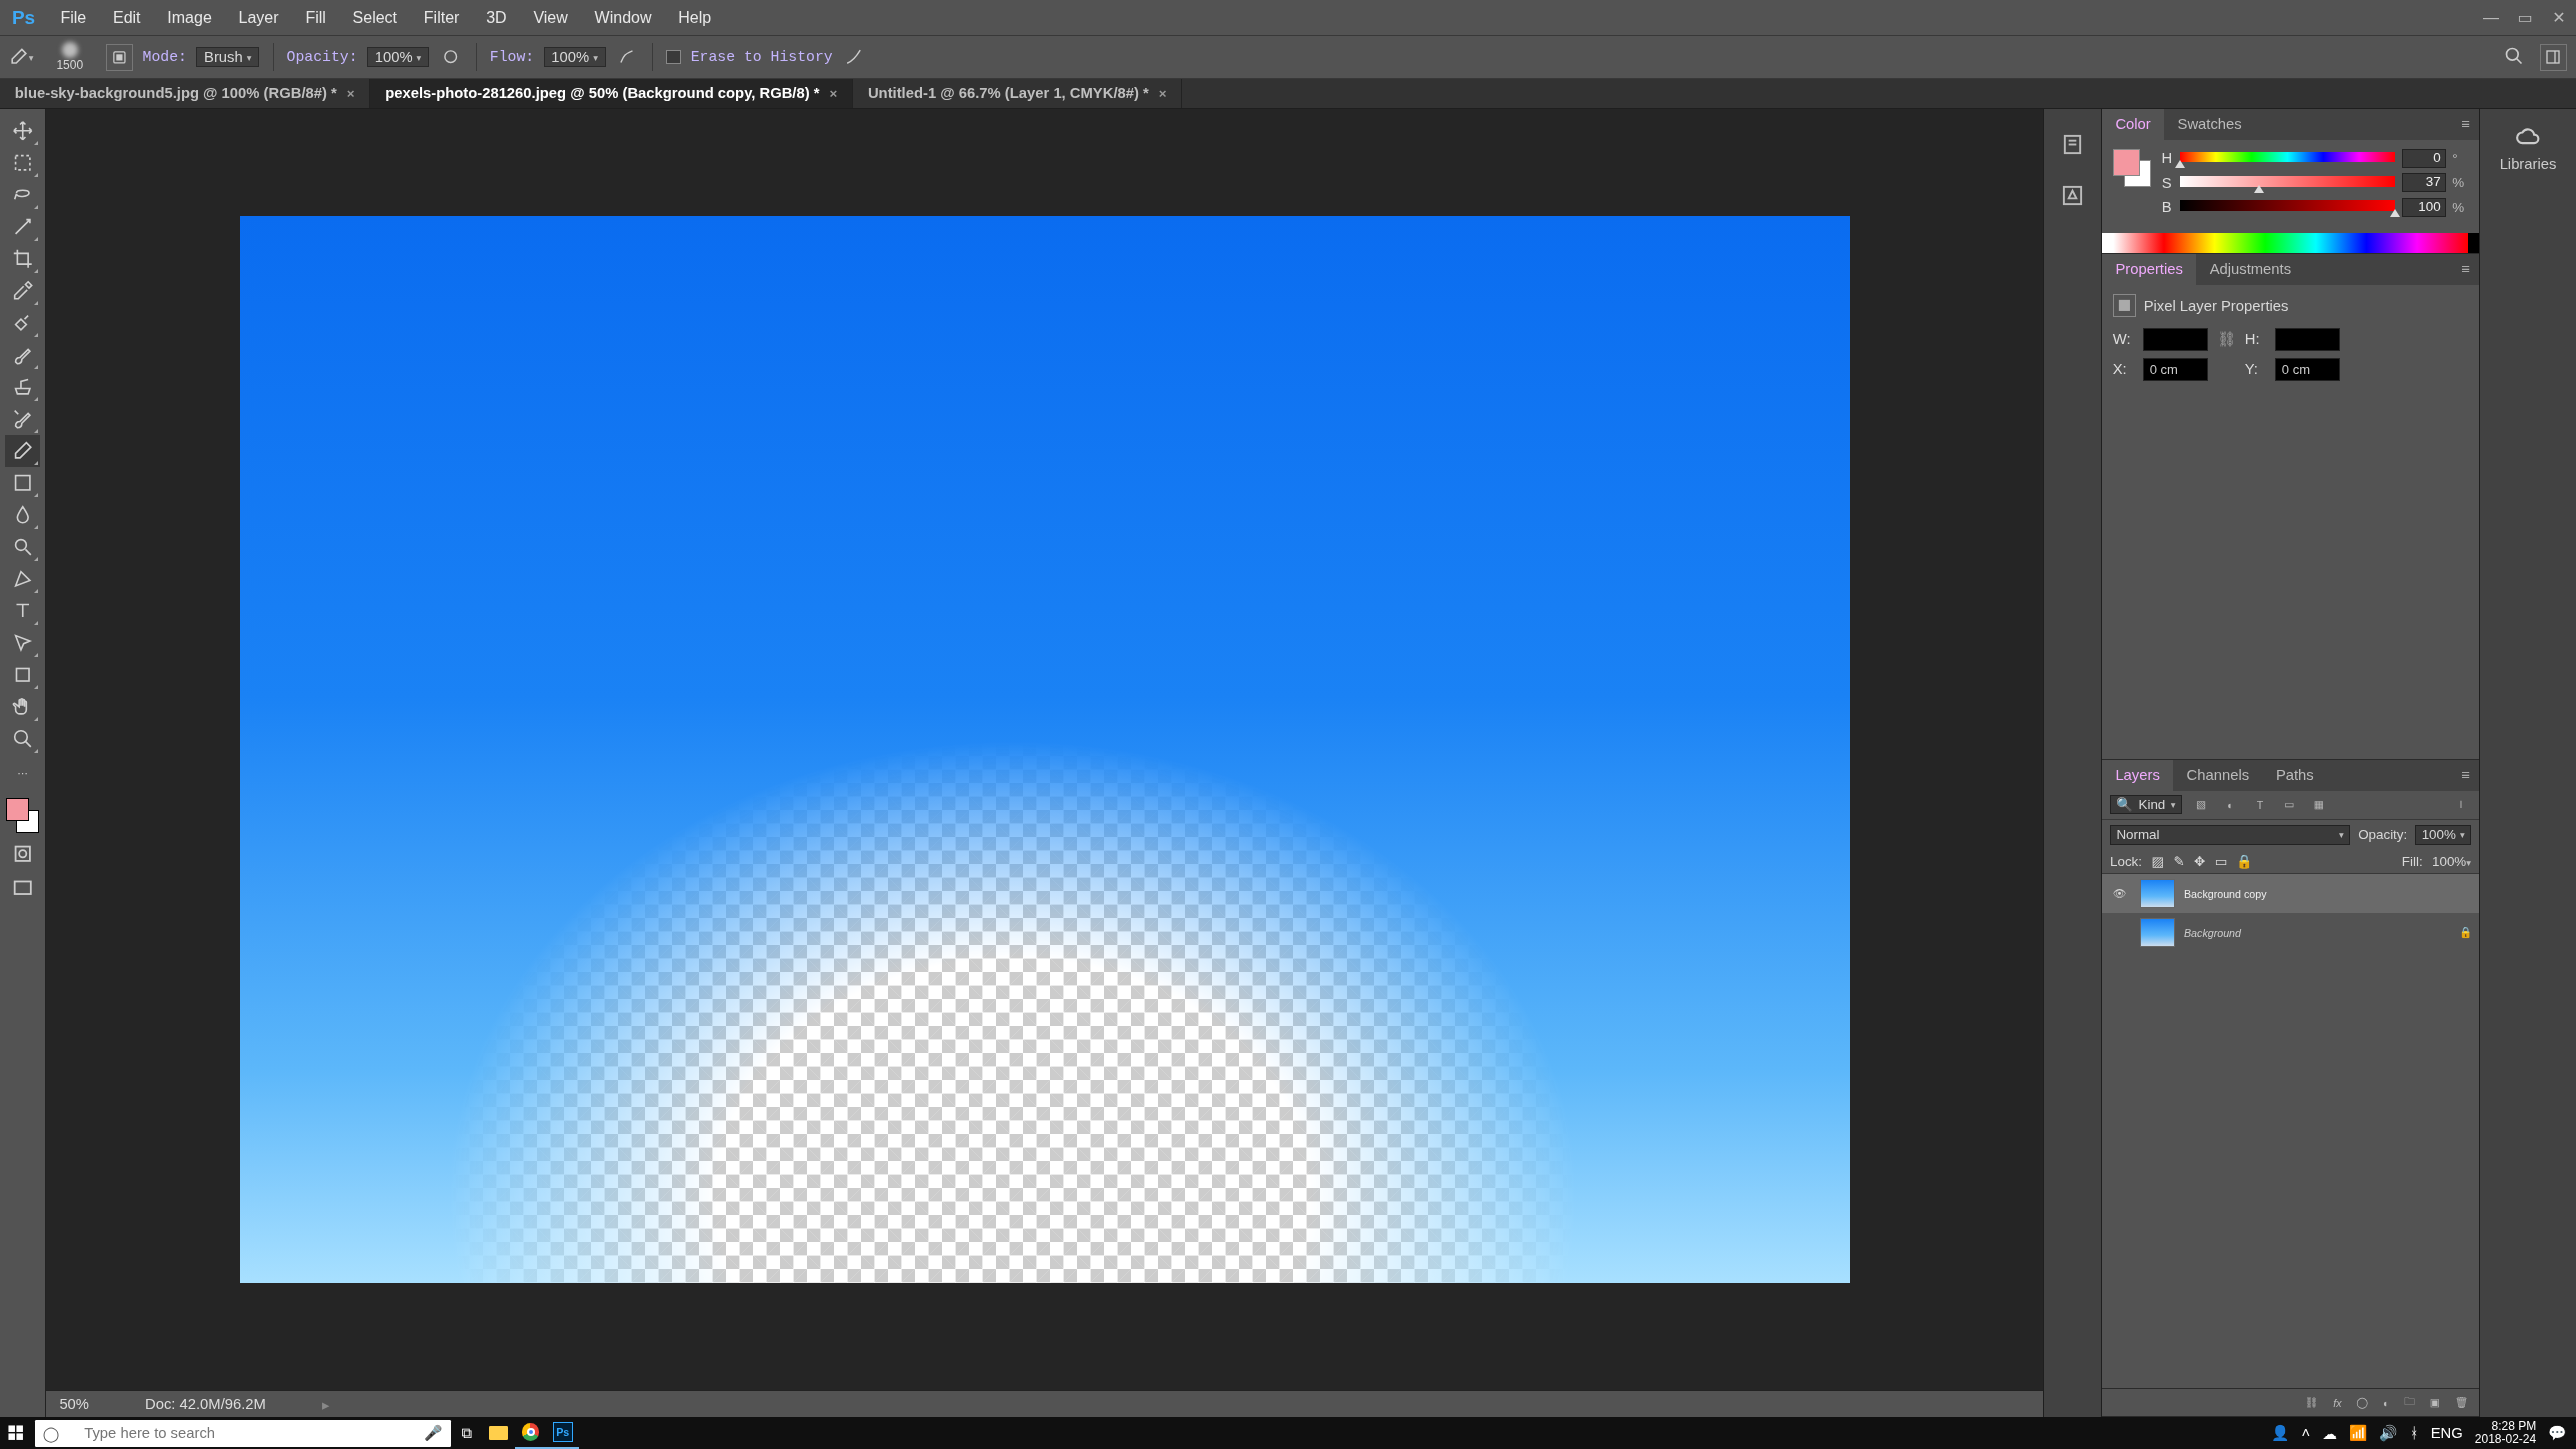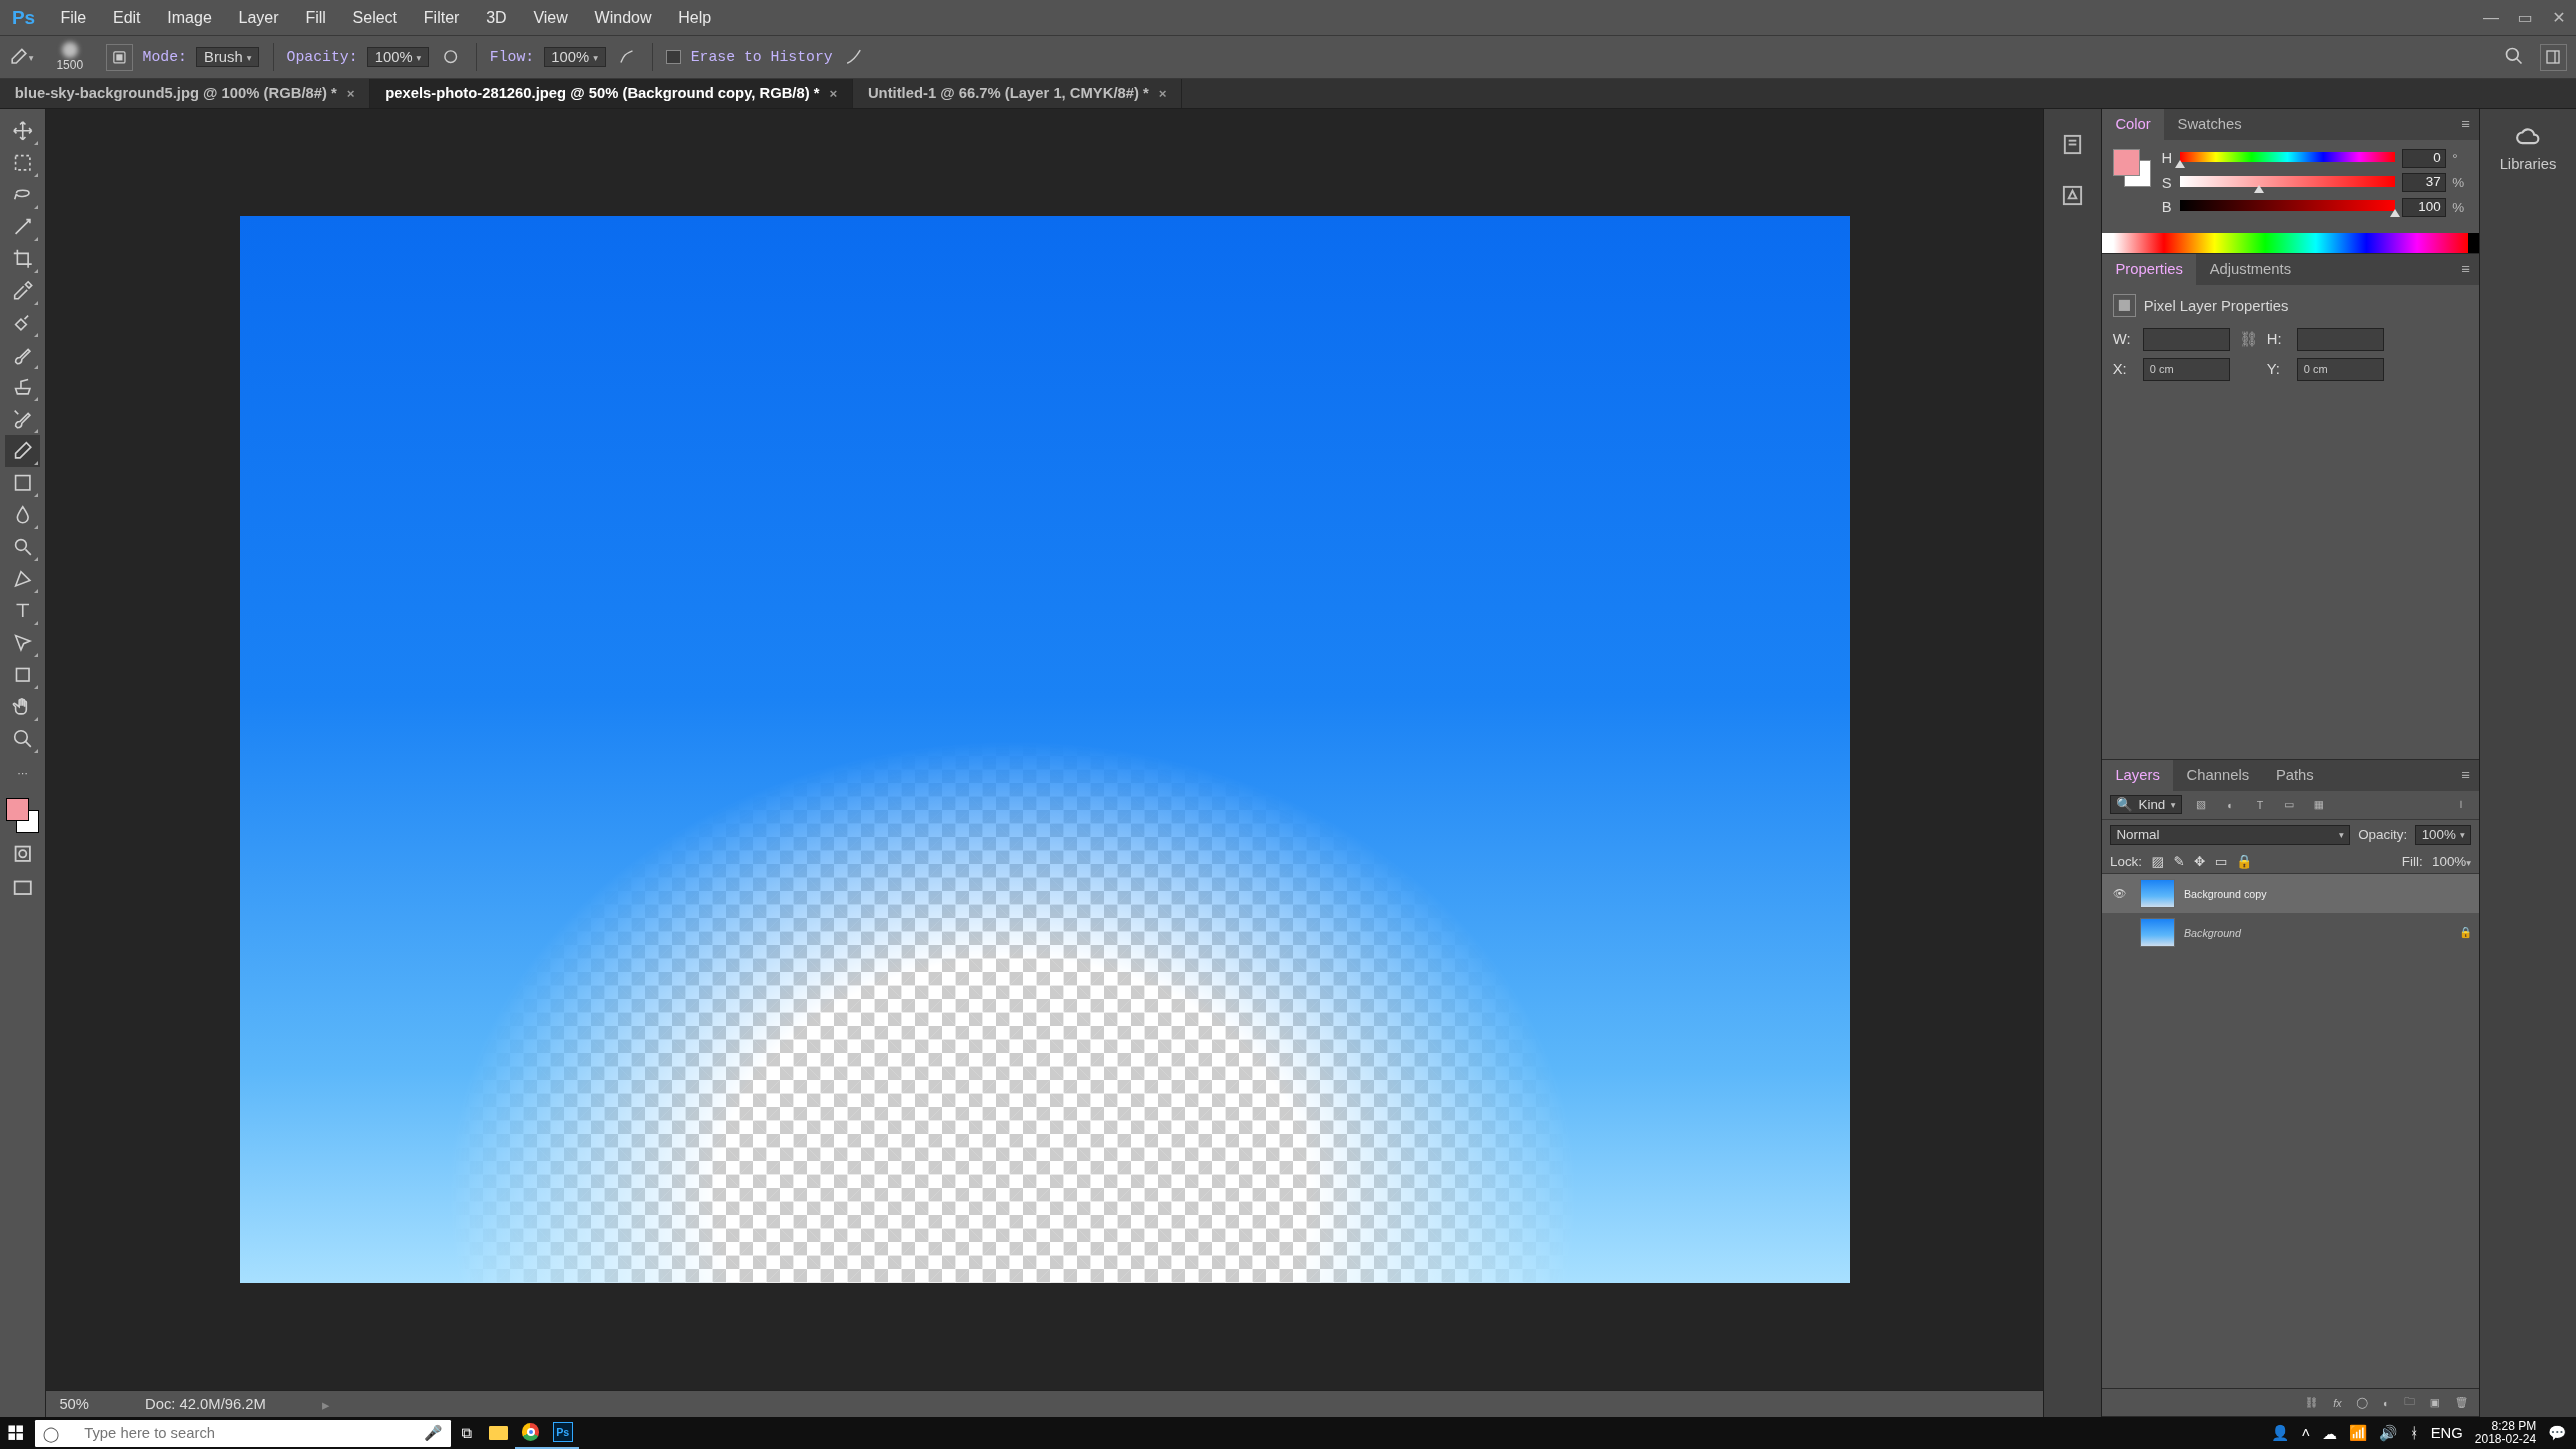--- a/index.html
+++ b/index.html
@@ -80,21 +80,21 @@
   .unit { width:16px;color:#bbb;font-size:13.4px;}
   #hue-track{background:linear-gradient(to right,#f00,#ff0,#0f0,#0ff,#00f,#f0f,#f00);}
   #sat-track{background:linear-gradient(to right,#fff,#f00);}
   #bri-track{background:linear-gradient(to right,#000,#f00);}
   #spectrum{height:20px;background:linear-gradient(to right,#fff 0%,#fff 3%,#f00,#ff0,#0f0,#0ff,#00f,#f0f,#f00 97%,#000 97%,#000 100%);margin-top:6.7px;}
   
   #props-body .sub { display:flex;align-items:center;gap:8px;margin-bottom:10.7px;}
   #props-body .sub-icon{width:23px;height:23px;border:0.7px solid #888;display:flex;align-items:center;justify-content:center;}
   .dim-row { display:flex;align-items:center;gap:6.7px;margin-bottom:6.7px;}
   .dim-lab{width:24px;color:#ddd;}
-  .dim-box{width:87px;height:23px;background:#404040;border:0.7px solid #222;color:#ccc;padding:0 5.4px;display:flex;align-items:center;font-size:11px;}
+  .dim-box{width:65px;height:23px;background:#000000;border:0.7px solid #222;color:#ccc;padding:0 5.4px;display:flex;align-items:center;font-size:13px;}
   .link-icon{width:23px;height:23px;display:flex;align-items:center;justify-content:center;color:#aaa;}
   
   #layers-opts { display:flex;align-items:center;gap:8px;padding:5.4px 8px;font-size:13.4px;}
   #layers-opts .dd{background:#3a3a3a;border:0.7px solid #222;padding:1.3px 5.4px;display:flex;align-items:center;gap:4px;}
   #layer-filter{display:flex;align-items:center;gap:9.4px;padding:4px 8px;border-bottom:0.7px solid #383838;}
   #layer-filter .fi{width:20px;height:20px;display:flex;align-items:center;justify-content:center;color:#bbb;}
   #lock-row{display:flex;align-items:center;gap:9.4px;padding:4px 8px;border-bottom:0.7px solid #383838;font-size:13.4px;text-align:center;}
   #layer-list{flex:1;overflow:auto;}
   .layer-row{height:39px;display:flex;align-items:center;gap:9.4px;padding:0 6.7px;}
   .layer-row.selected{background:#6a6a6a;}

